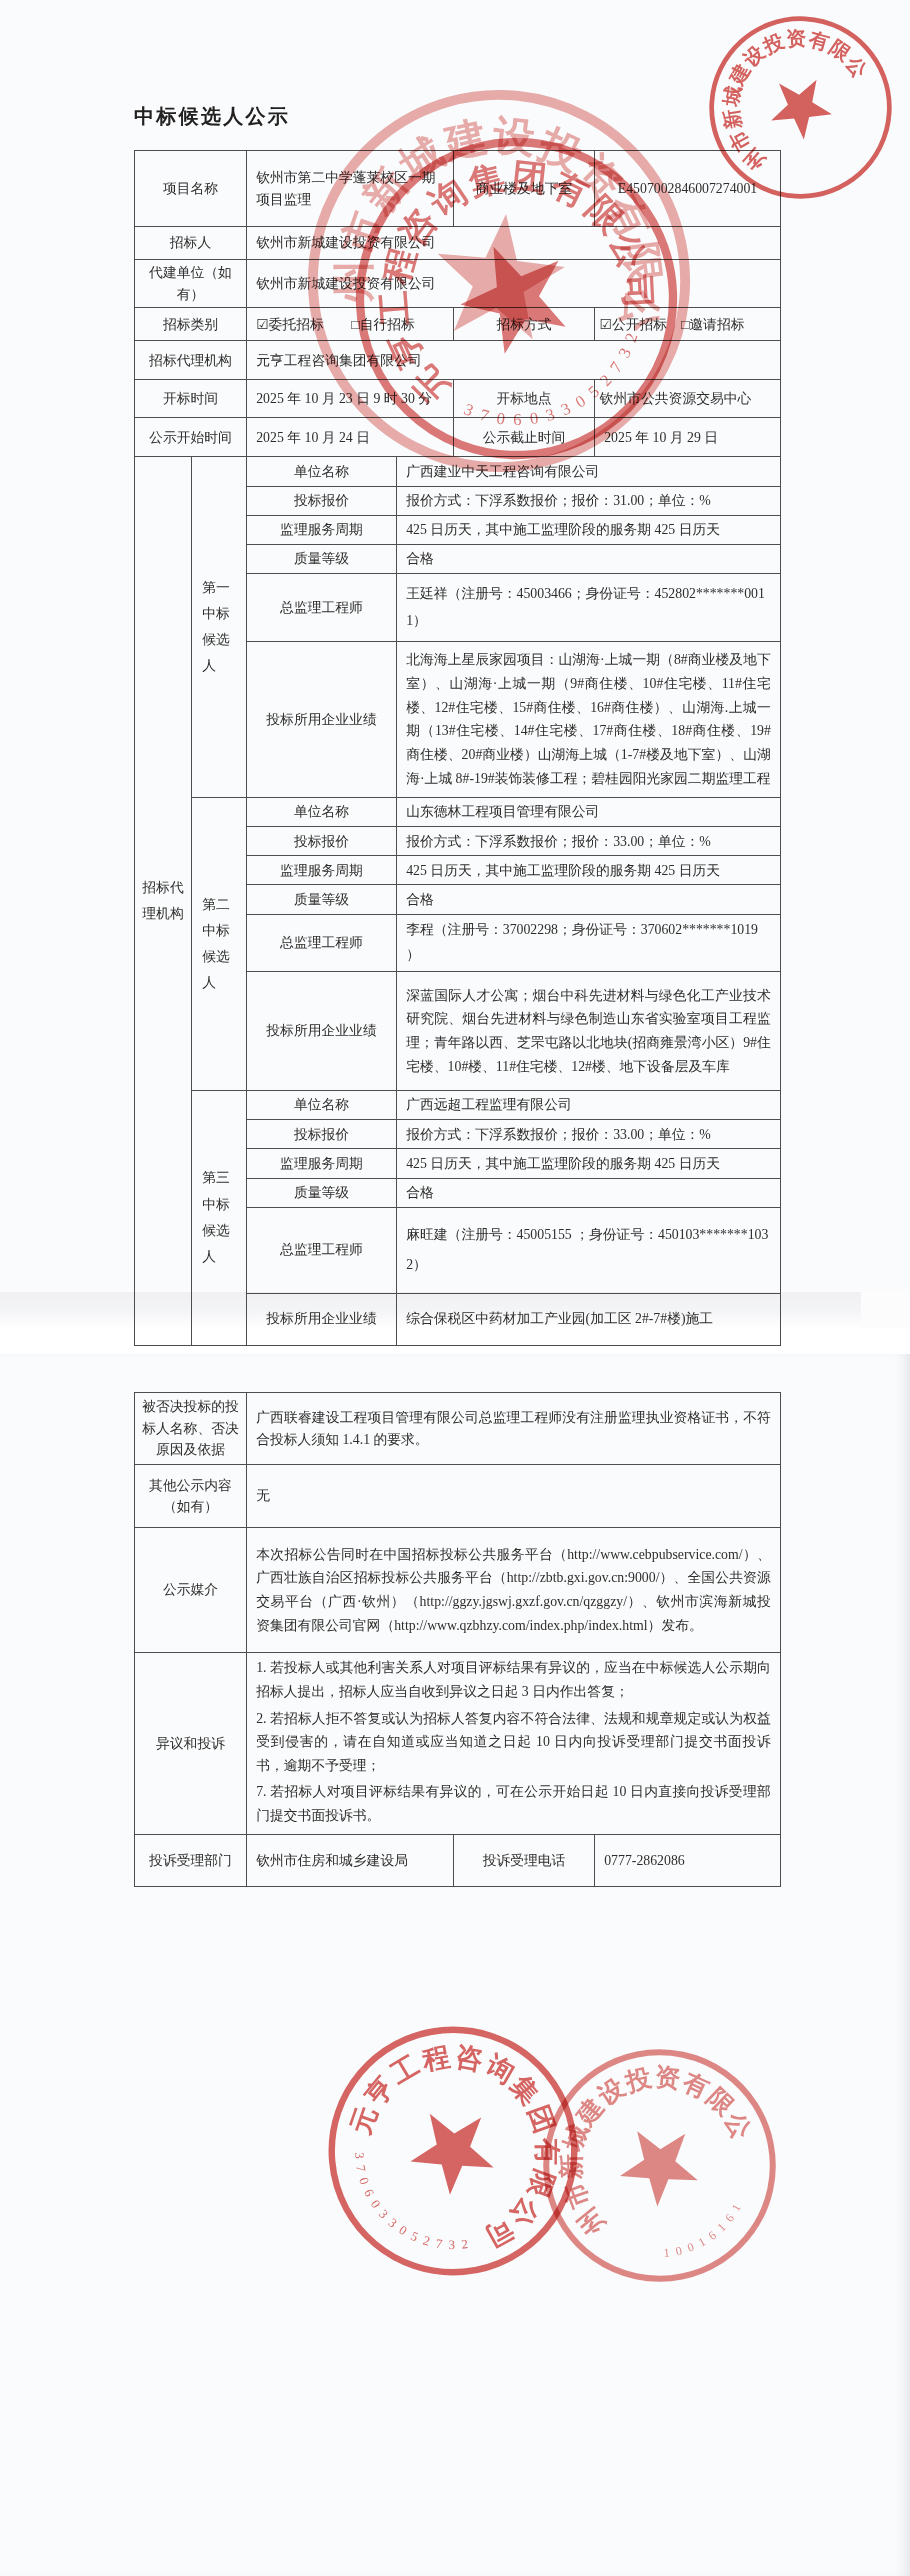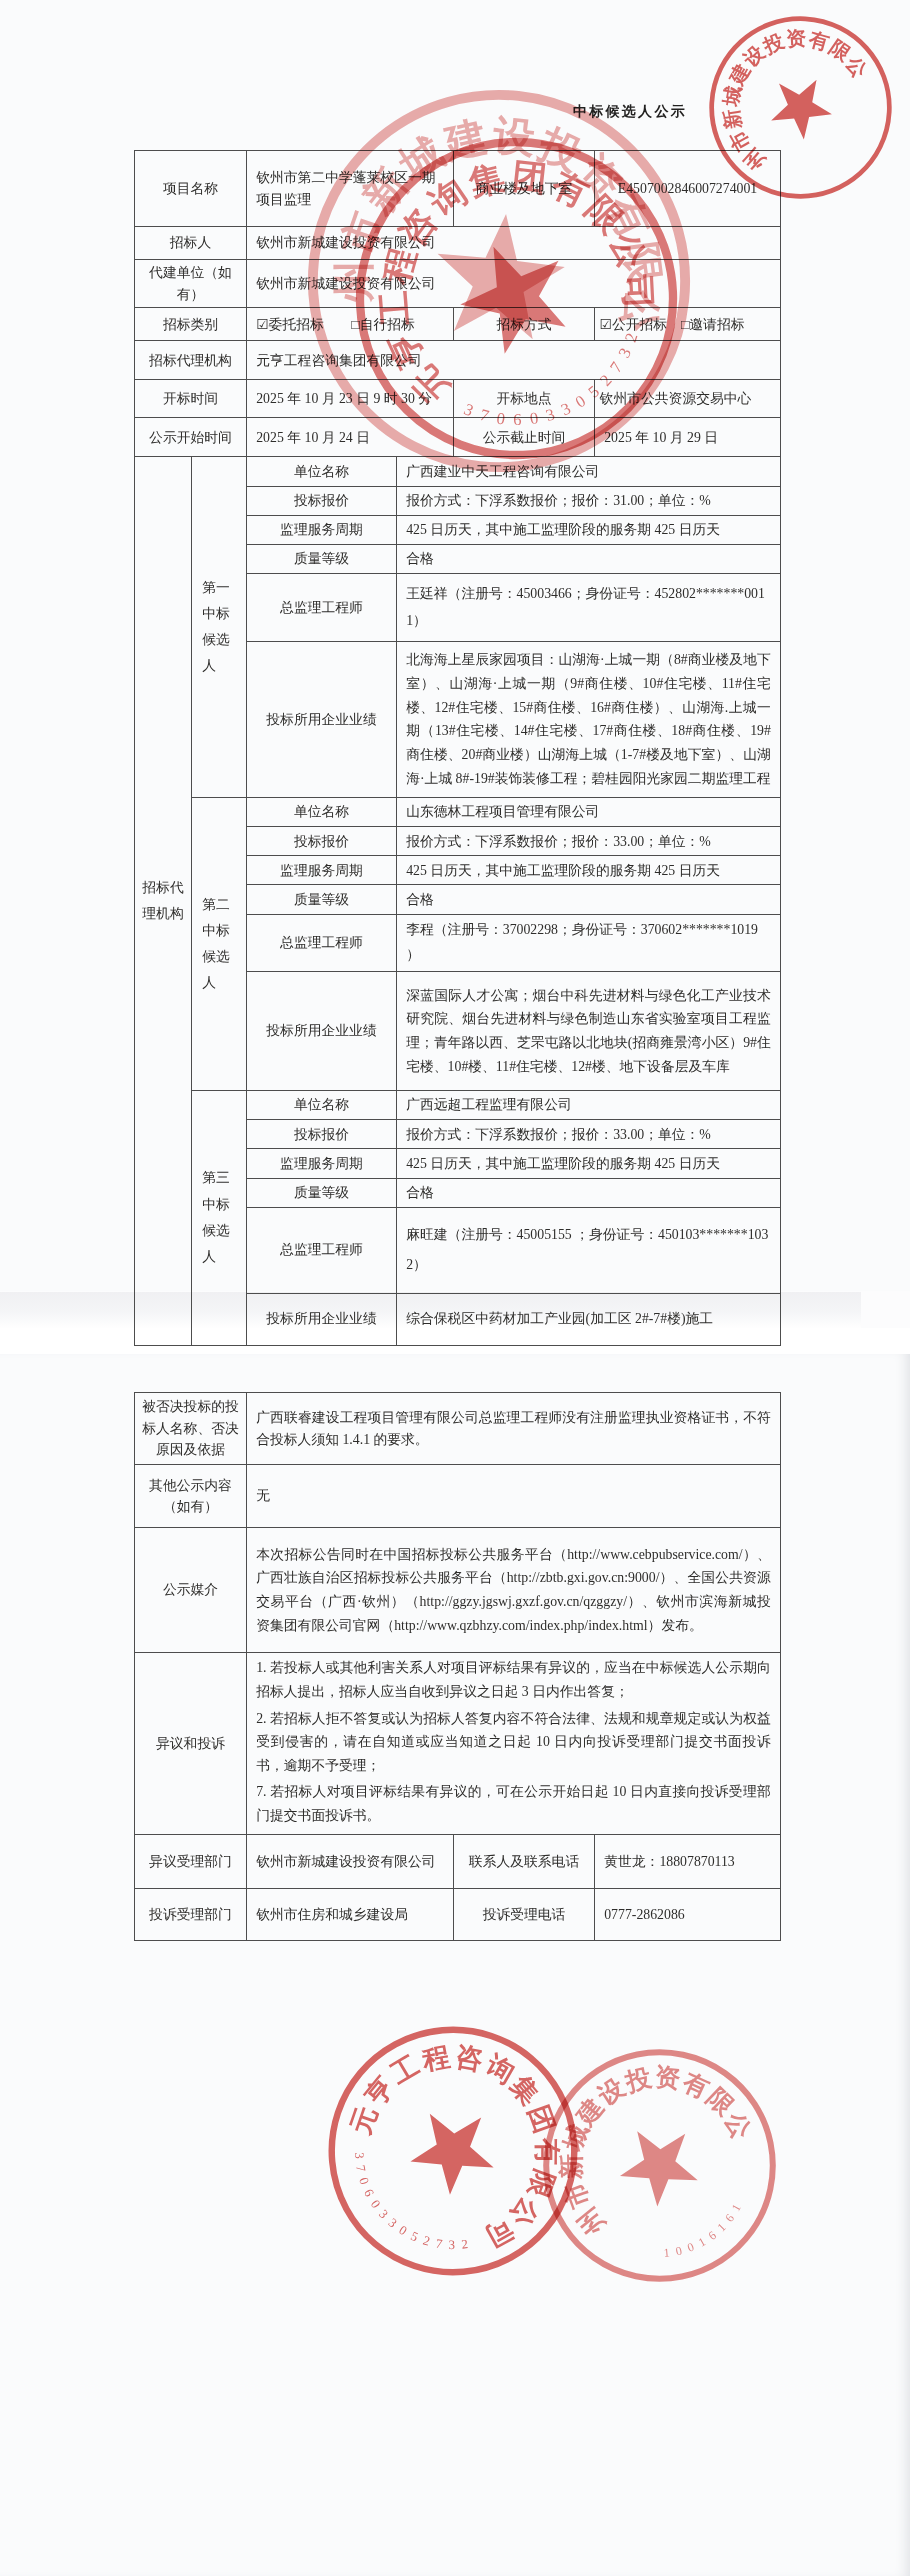--- a/index.html
+++ b/index.html
@@ -5,22 +5,22 @@
   html,body{margin:0;padding:0;background:#e9e9ea;}
   .canvas{position:relative;width:910px;height:2576px;background:#fcfcfd;overflow:hidden;
           font-family:"Liberation Serif","DejaVu Serif",serif;color:#2e2d2b;}
   .page-tint{position:absolute;left:0;width:910px;background:#fafbfc;}
   #page1-tint{top:0;height:1291px;}
   #page2-tint{top:1354px;height:1222px;box-shadow:inset -10.3px 0 12.6px -8px #dcdee2;}
   .page-break-band{position:absolute;left:0;top:1292px;width:861px;height:36px;
           background:linear-gradient(180deg,#ececef 0%,#f2f3f5 55%,#ffffff 100%);opacity:.75;}
   .gap-white{position:absolute;left:0;top:1328px;width:910px;height:26px;background:#ffffff;}
 
-  .doc-title{position:absolute;top:103px;left:134px;width:553px;text-align:right;
-          font-size:14px;font-weight:600;letter-spacing:2.3px;color:#222120;}
+  .doc-title{position:absolute;top:103px;left:134px;width:553px;text-align:left;
+          font-size:20px;font-weight:600;letter-spacing:2.3px;color:#222120;}
 
   table.doc{position:absolute;left:134px;border-collapse:collapse;table-layout:fixed;
           width:647px;font-size:13.8px;line-height:1.55;}
   #table1{top:150px;}
   #table2{top:1392px;}
   td{border:0.6px solid #4d4d4d;vertical-align:middle;word-break:break-all;}
   td.lbl{text-align:center;padding:2.3px 3.4px;}
   td.val{text-align:justify;padding:3.4px 9.2px;}
   td.val-c{text-align:left;padding:3.4px 9.2px;}
   td.rank{text-align:left;padding:2.3px 10.3px;line-height:1.9;}
@@ -196,26 +196,20 @@
       <td class="val" colspan="4" style="line-height:1.72">本次招标公告同时在中国招标投标公共服务平台（http://www.cebpubservice.com/）、广西壮族自治区招标投标公共服务平台（http://zbtb.gxi.gov.cn:9000/）、全国公共资源交易平台（广西·钦州）（http://ggzy.jgswj.gxzf.gov.cn/qzggzy/）、钦州市滨海新城投资集团有限公司官网（http://www.qzbhzy.com/index.php/index.html）发布。</td>
     </tr>
     <tr style="height:170px">
       <td class="lbl" colspan="2">异议和投诉</td>
       <td class="val" colspan="4" style="line-height:1.7">
         <div class="objline">1. 若投标人或其他利害关系人对项目评标结果有异议的，应当在中标候选人公示期向招标人提出，招标人应当自收到异议之日起 3 日内作出答复；</div>
         <div class="objline">2. 若招标人拒不答复或认为招标人答复内容不符合法律、法规和规章规定或认为权益受到侵害的，请在自知道或应当知道之日起 10 日内向投诉受理部门提交书面投诉书，逾期不予受理；</div>
         <div class="objline">7. 若招标人对项目评标结果有异议的，可在公示开始日起 10 日内直接向投诉受理部门提交书面投诉书。</div>
       </td>
     </tr>
-    <tr style="height:54px">
-      <td class="lbl" colspan="2">异议受理部门</td>
-      <td class="val-c" colspan="2">钦州市新城建设投资有限公司</td>
-      <td class="lbl">联系人及联系电话</td>
-      <td class="val-c">黄世龙：18807870113</td>
-    </tr>
     <tr style="height:52px">
       <td class="lbl" colspan="2">投诉受理部门</td>
       <td class="val-c" colspan="2">钦州市住房和城乡建设局</td>
       <td class="lbl">投诉受理电话</td>
       <td class="val-c">0777-2862086</td>
     </tr>
   </tbody>
     </table>
 
 

